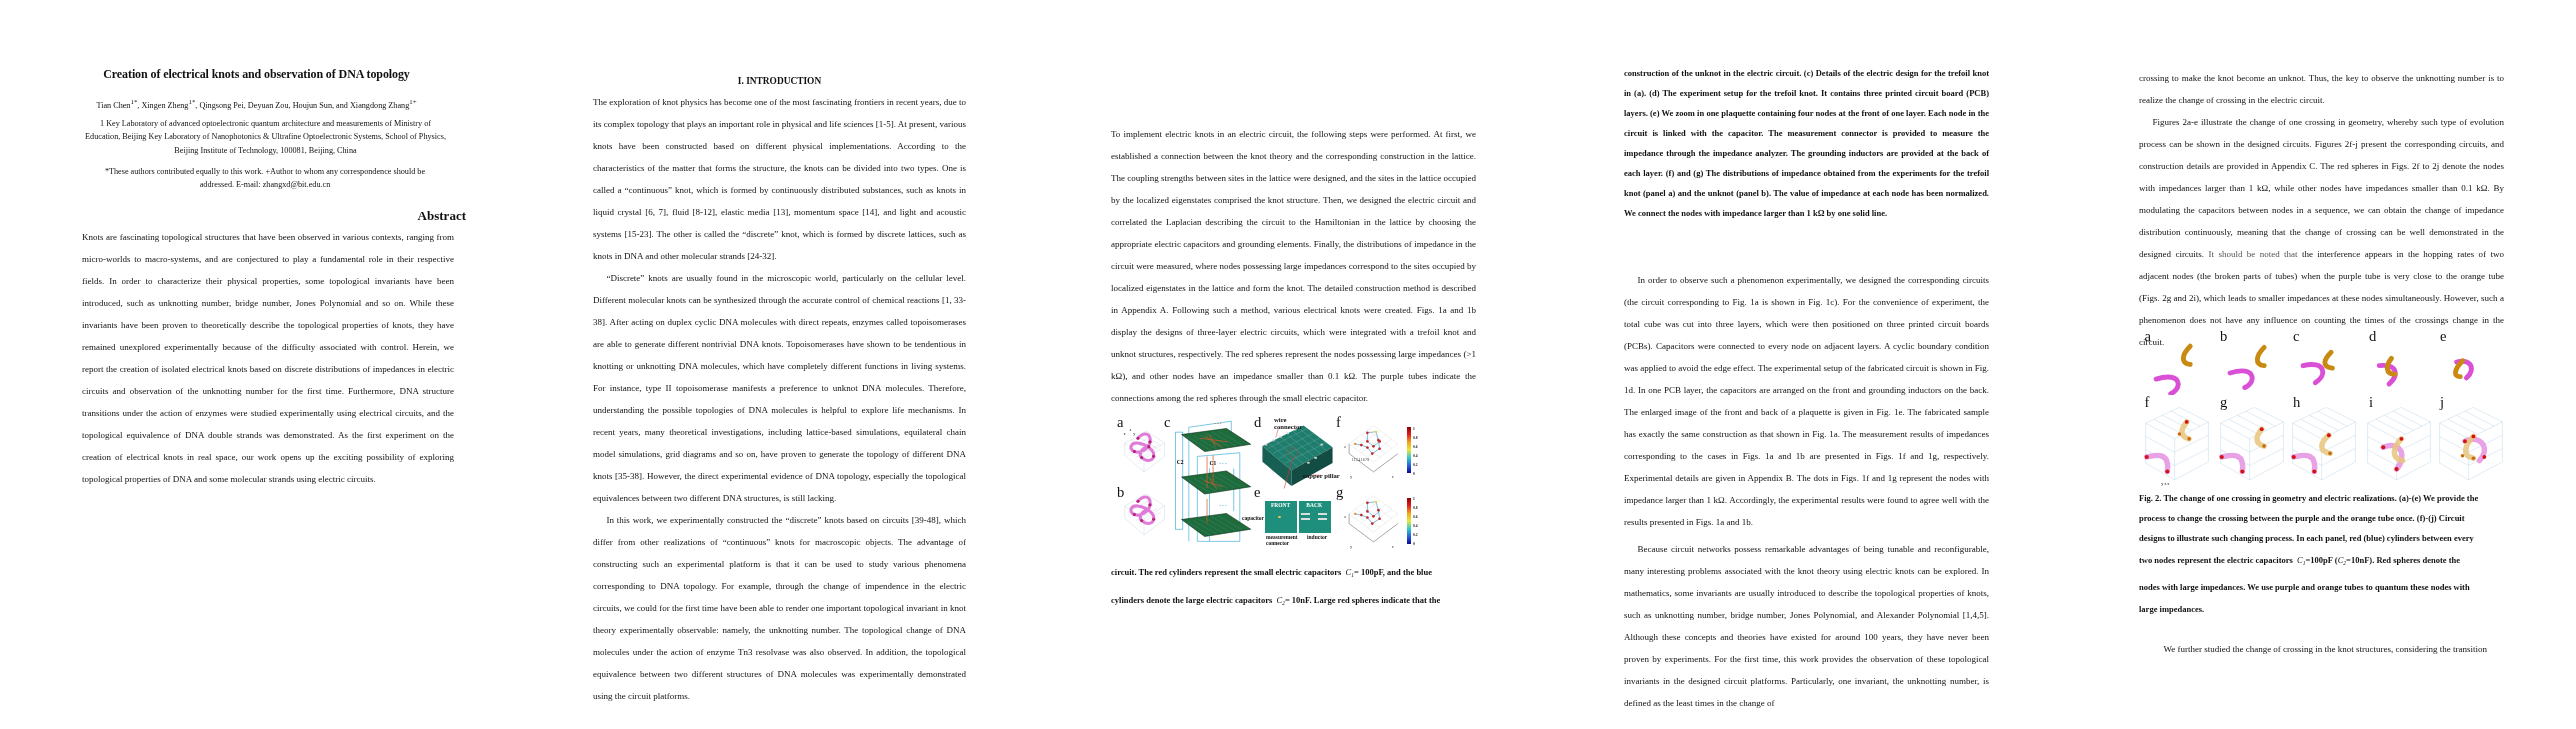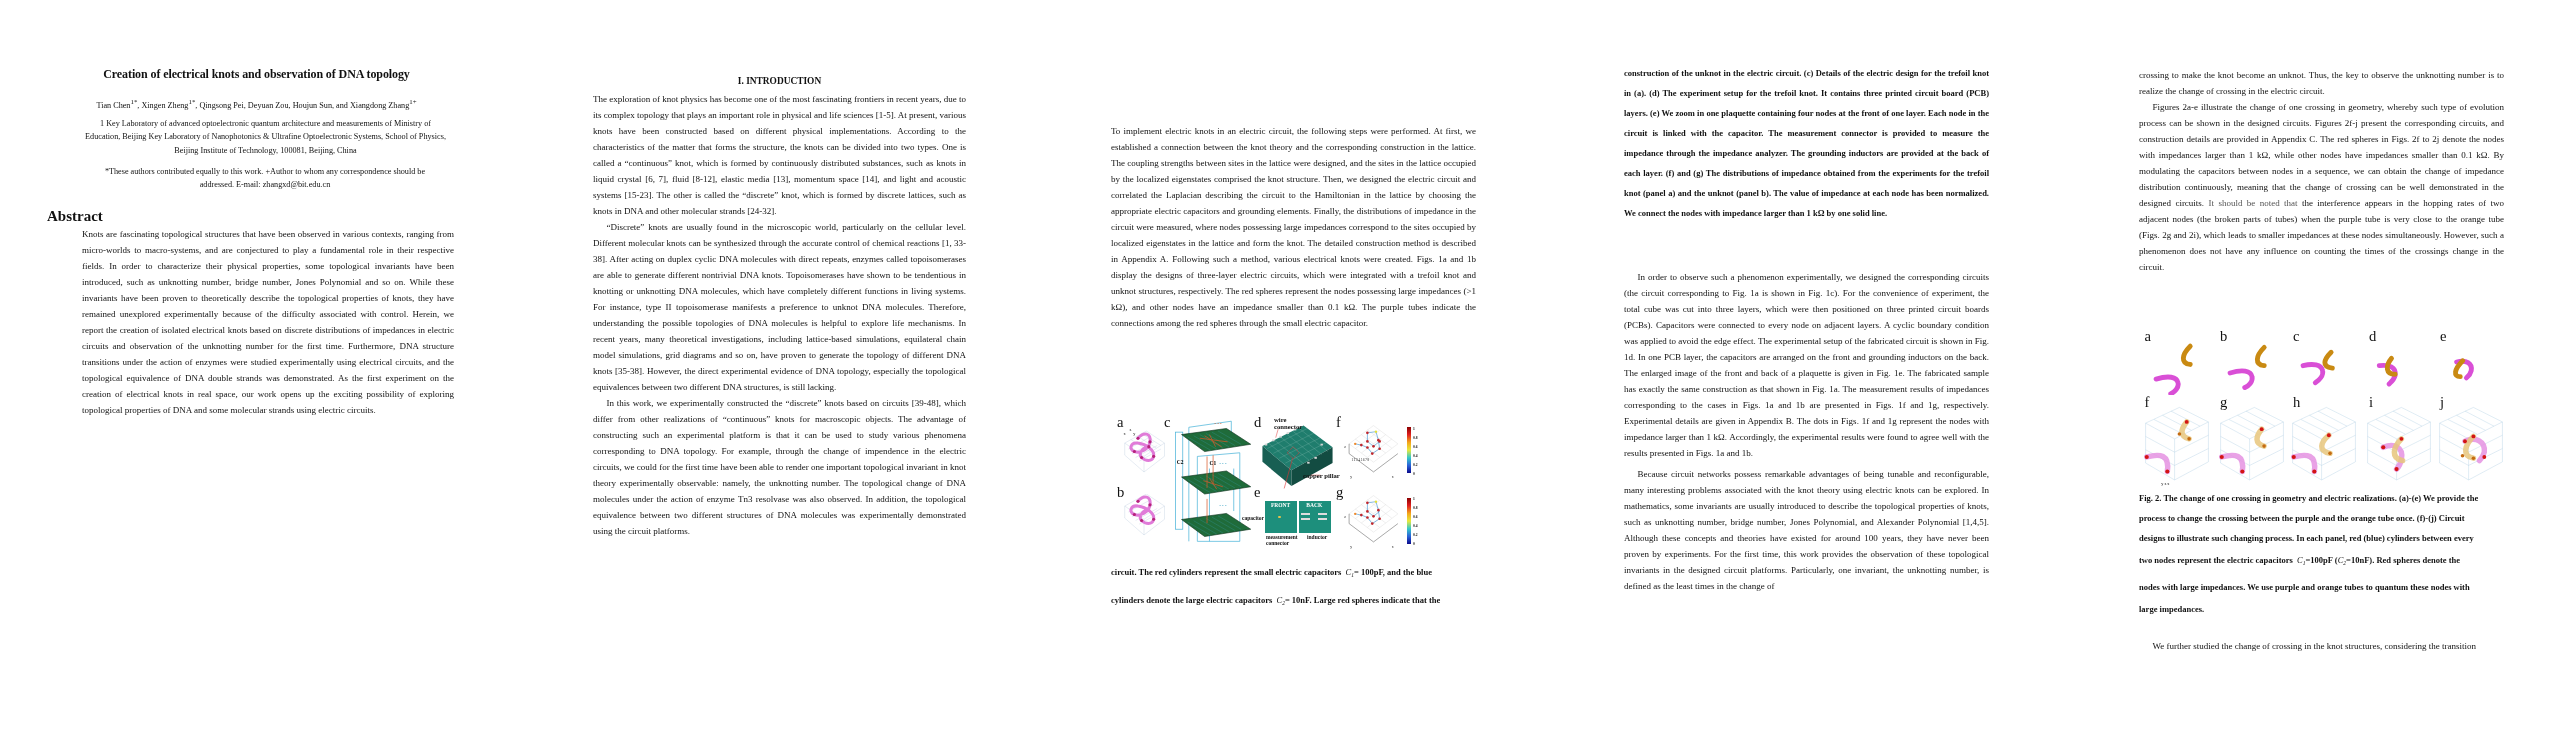--- a/index.html
+++ b/index.html
@@ -2,23 +2,23 @@
 <html style="font-size:9.7px"><head>
 <meta charset="utf-8">
 <style>
   html, body { margin:0; padding:0; background:#ffffff; }
   body { width:2576px; height:729px; position:relative; overflow:hidden;
          font-family:"Liberation Serif", serif; color:#111; }
   .page { position:absolute; top:0; height:729px; }
   .title { position:absolute; font-weight:bold; font-size:12px; text-align:center; letter-spacing:-0.1px; }
   .authors { position:absolute; font-size:8.2px; text-align:center; }
   .affil { position:absolute; font-size:8.2px; text-align:center; line-height:13.4px; }
-  .h-abstract { position:absolute; font-weight:bold; font-size:15px; text-align:left; }
+  .h-abstract { position:absolute; font-weight:bold; font-size:13px; text-align:right; }
   .h-section { position:absolute; font-weight:bold; font-size:9.4px; text-align:center; line-height:20px; }
-  .body-text { position:absolute; font-size:9px; line-height:16px; text-align:justify; text-align-last:left; }
+  .body-text { position:absolute; font-size:9px; line-height:22px; text-align:justify; text-align-last:left; }
   .body-text p { margin:0; }
   .indent { text-indent:13.4px; }
   .caption { position:absolute; font-size:8.5px; font-weight:bold; line-height:20px; text-align:justify; font-family:"Liberation Sans Narrow","Liberation Serif", serif; }
   .caption-tall { line-height:24px; }
   .sub { font-size:5.5px; vertical-align:-1.8px; font-weight:normal; font-style:italic; }
   .it { font-style:italic; font-weight:normal; }
   .gray { color:#555; }
   
   .figure { position:absolute; }
   .panel-label { position:absolute; font-size:14.6px; font-family:"Liberation Serif", serif; color:#111; }
@@ -372,17 +372,17 @@
 
   <div class="caption" style="left:78px;top:488px;width:365px;line-height:20px;">
     <div>Fig. 2. The change of one crossing in geometry and electric realizations. (a)-(e) We provide the</div>
     <div>process to change the crossing between the purple and the orange tube once. (f)-(j) Circuit</div>
     <div>designs to illustrate such changing process. In each panel, red (blue) cylinders between every</div>
     <div style="line-height:24px;"><span>two nodes represent the electric capacitors</span>&nbsp;&nbsp;<span class="it">C</span><span class="sub">1</span><span>=100pF (</span><span class="it">C</span><span class="sub">2</span><span>=10nF). Red spheres denote the</span></div>
     <div style="line-height:24px;">nodes with large impedances. We use purple and orange tubes to quantum these nodes with</div>
     <div>large impedances.</div>
   </div>
 
-  <div class="body-text" style="left:78px;top:638px;width:365px;">
+  <div class="body-text" style="left:89px;top:638px;width:365px;">
     <p class="indent">We further studied the change of crossing in the knot structures, considering the transition</p>
   </div>
 </div>
 
 
 </body></html>

